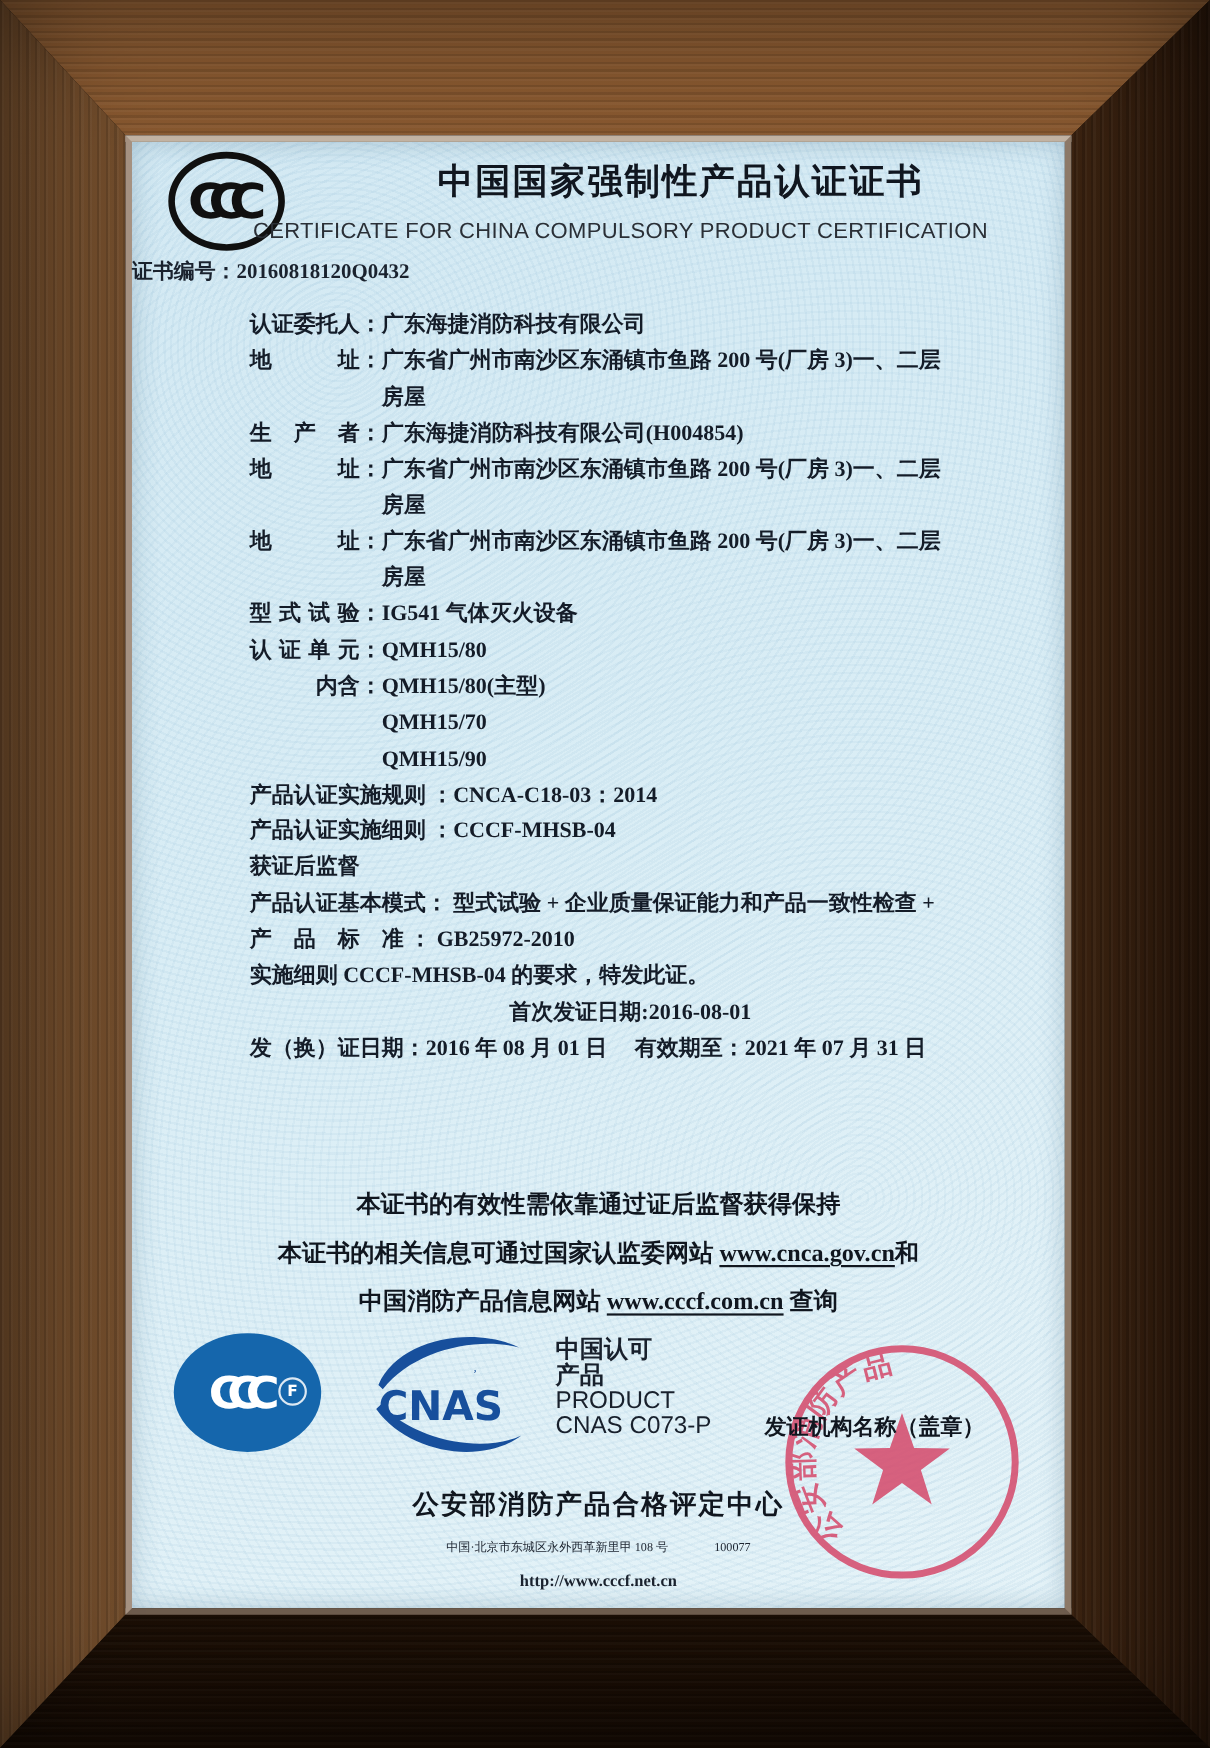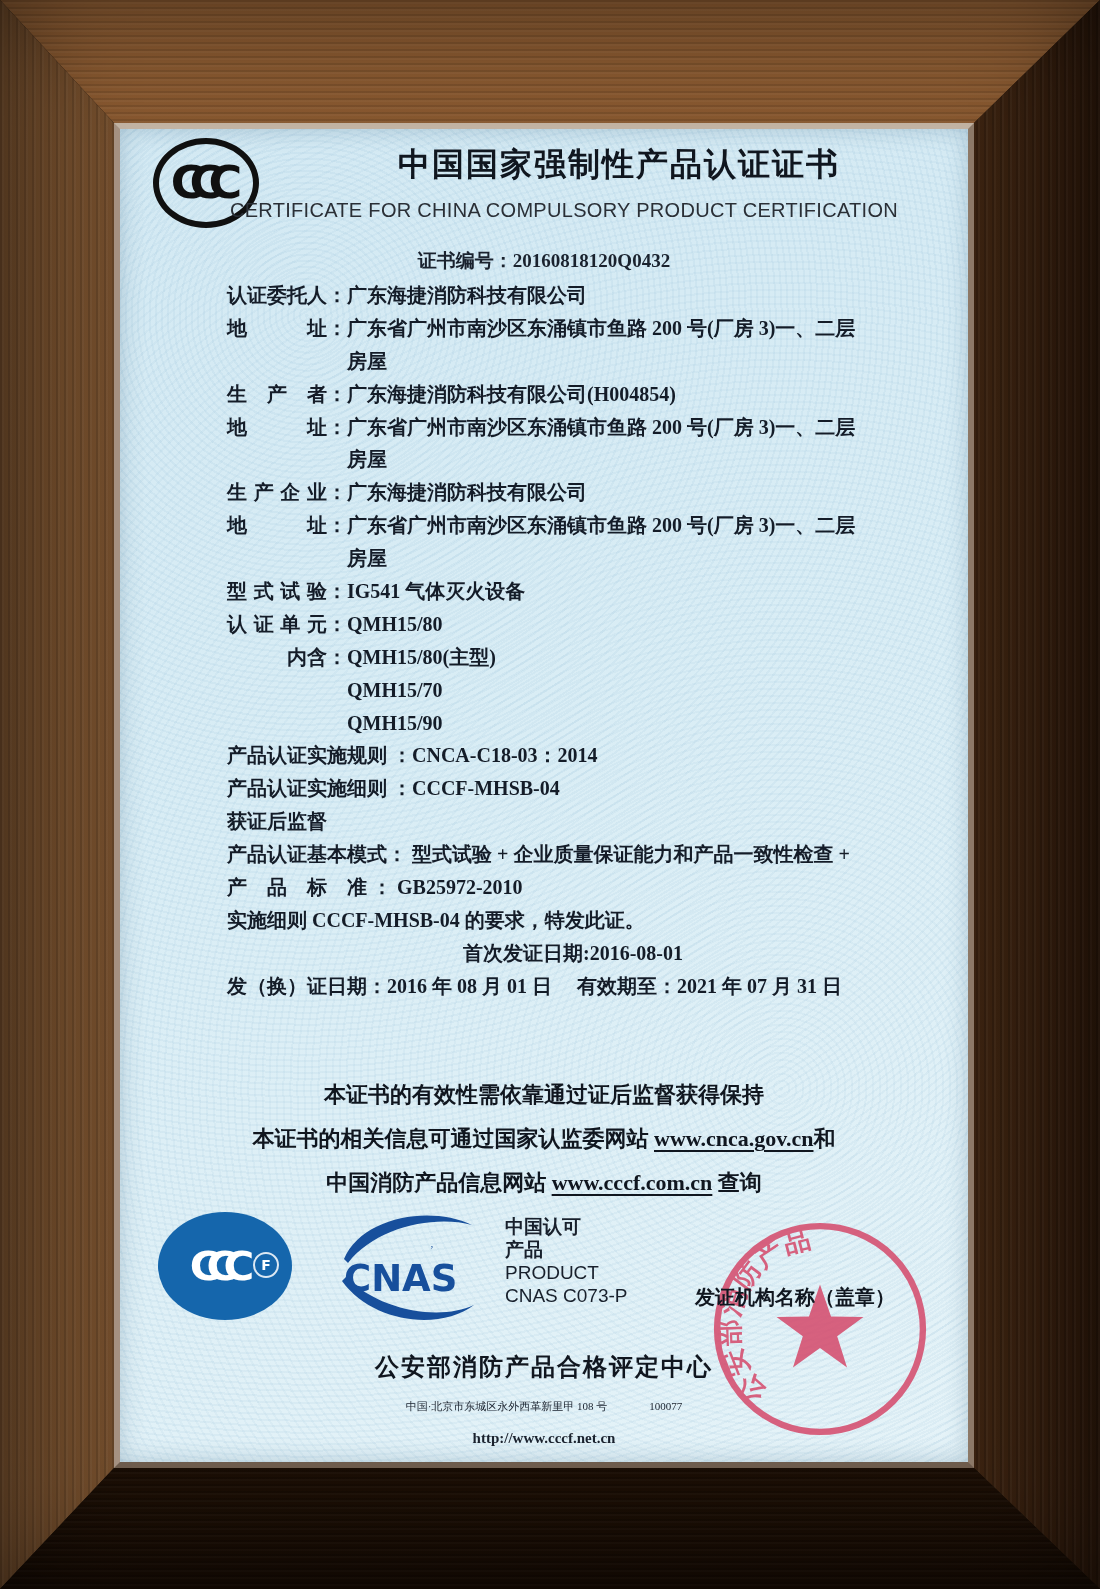--- a/index.html
+++ b/index.html
@@ -36,21 +36,21 @@
     color:#141c28;}
   .cert *{white-space:nowrap;}
   
   .hdr{position:absolute;left:0;top:14px;width:100%;}
   .title-cn{margin-left:150px;width:calc(100% - 150px);text-align:center;
      font-weight:900;font-size:32px;letter-spacing:2px;color:#10161f;
      font-family:"DejaVu Sans","Liberation Sans",sans-serif;}
   .title-en{margin-left:40px;width:calc(100% - 40px);text-align:center;margin-top:12px;
      font-size:20px;letter-spacing:.3px;color:#2a2f36;
      font-family:"Liberation Sans","DejaVu Sans",sans-serif;}
-  .certno{margin-top:26px;text-align:center;font-size:19px;font-weight:700;color:#1a222e;}
+  .certno{margin-top:12px;text-align:left;font-size:19px;font-weight:700;color:#1a222e;}
   .ccc-logo{position:absolute;left:33px;top:9px;width:106px;height:90px;box-sizing:border-box;
      border:6px solid #101010;border-radius:50%;display:flex;align-items:center;justify-content:center;}
   .ccc-logo span{font-family:"DejaVu Sans",sans-serif;font-weight:900;font-size:46px;
      letter-spacing:-15px;color:#101010;transform:translateX(-7px) scaleY(.95);}
   
   .body-rows{position:absolute;left:0;top:150px;right:0;padding-left:107px;
      font-size:20px;font-weight:700;}
   .row{height:32.9px;line-height:32.9px;}
   .lbl{display:inline-block;width:100px;text-align:justify;text-align-last:justify;}
   .lbl.right{text-align:right;text-align-last:right;}
@@ -64,21 +64,21 @@
   .u{text-decoration:underline;text-underline-offset:4px;margin-top:24px;}
   
   .cccf{position:absolute;left:38px;top:1083px;width:134px;height:108px;border-radius:50%;
      background:#1566ac;display:flex;align-items:center;justify-content:center;}
   .cccf .ccc{font-family:"DejaVu Sans",sans-serif;font-weight:900;font-size:42px;color:#fff;
      letter-spacing:-14px;transform:translateX(-10px) scaleY(.95);}
   .cccf .f{position:absolute;right:13px;top:40px;width:22px;height:22px;border:2px solid rgba(255,255,255,.85);
      border-radius:50%;color:#fff;font-family:"DejaVu Sans",sans-serif;font-weight:700;font-size:14px;
      line-height:22px;text-align:center;}
   .cnas{position:absolute;left:212px;top:1076px;}
-  .acc{position:absolute;left:385px;top:1086px;font-size:19px;line-height:23px;color:#18202c;
+  .acc{position:absolute;left:385px;top:1086px;font-size:22px;line-height:23px;color:#18202c;
      font-family:"Liberation Sans","DejaVu Sans",sans-serif;}
   .acc .cjk{font-weight:700;}
   .issuer{position:absolute;left:575px;top:1155px;font-size:20px;font-weight:900;color:#10161f;z-index:3;}
   .stamp{position:absolute;left:578px;top:1078px;opacity:.85;z-index:2;}
   .org{position:absolute;left:0;top:1222px;width:100%;text-align:center;
      font-size:24px;font-weight:900;letter-spacing:2px;color:#10161f;}
   .addr{position:absolute;left:0;top:1270px;width:100%;text-align:center;font-size:11px;font-weight:400;color:#1a222e;}
   .addr .pc{margin-left:42px;}
   .url{position:absolute;left:0;top:1301px;width:100%;text-align:center;font-size:15px;font-weight:700;color:#1a222e;}
 </style>
@@ -103,21 +103,20 @@
       <div class="certno"><span>证书编号：</span><span>20160818120Q0432</span></div>
     </div>
 
     <div class="body-rows">
         <div class="row kv"><span class="lbl">认证委托人</span><span class="colon">：</span><span>广东海捷消防科技有限公司</span></div>
         <div class="row kv"><span class="lbl">地址</span><span class="colon">：</span><span>广东省广州市南沙区东涌镇市鱼路 200 号(厂房 3)一、二层</span></div>
         <div class="row cont"><span class="cont-val">房屋</span></div>
         <div class="row kv"><span class="lbl">生产者</span><span class="colon">：</span><span>广东海捷消防科技有限公司(H004854)</span></div>
         <div class="row kv"><span class="lbl">地址</span><span class="colon">：</span><span>广东省广州市南沙区东涌镇市鱼路 200 号(厂房 3)一、二层</span></div>
         <div class="row cont"><span class="cont-val">房屋</span></div>
-        <div class="row kv"><span class="lbl">生产企业</span><span class="colon">：</span><span>广东海捷消防科技有限公司</span></div>
         <div class="row kv"><span class="lbl">地址</span><span class="colon">：</span><span>广东省广州市南沙区东涌镇市鱼路 200 号(厂房 3)一、二层</span></div>
         <div class="row cont"><span class="cont-val">房屋</span></div>
         <div class="row kv"><span class="lbl">型式试验</span><span class="colon">：</span><span>IG541 气体灭火设备</span></div>
         <div class="row kv"><span class="lbl">认证单元</span><span class="colon">：</span><span>QMH15/80</span></div>
         <div class="row kv"><span class="lbl right">内含</span><span class="colon">：</span><span>QMH15/80(主型)</span></div>
         <div class="row cont"><span class="cont-val">QMH15/70</span></div>
         <div class="row cont"><span class="cont-val">QMH15/90</span></div>
         <div class="row full">产品认证实施规则 ：CNCA-C18-03：2014</div>
         <div class="row full">产品认证实施细则 ：CCCF-MHSB-04</div>
         <div class="row full">获证后监督</div>

